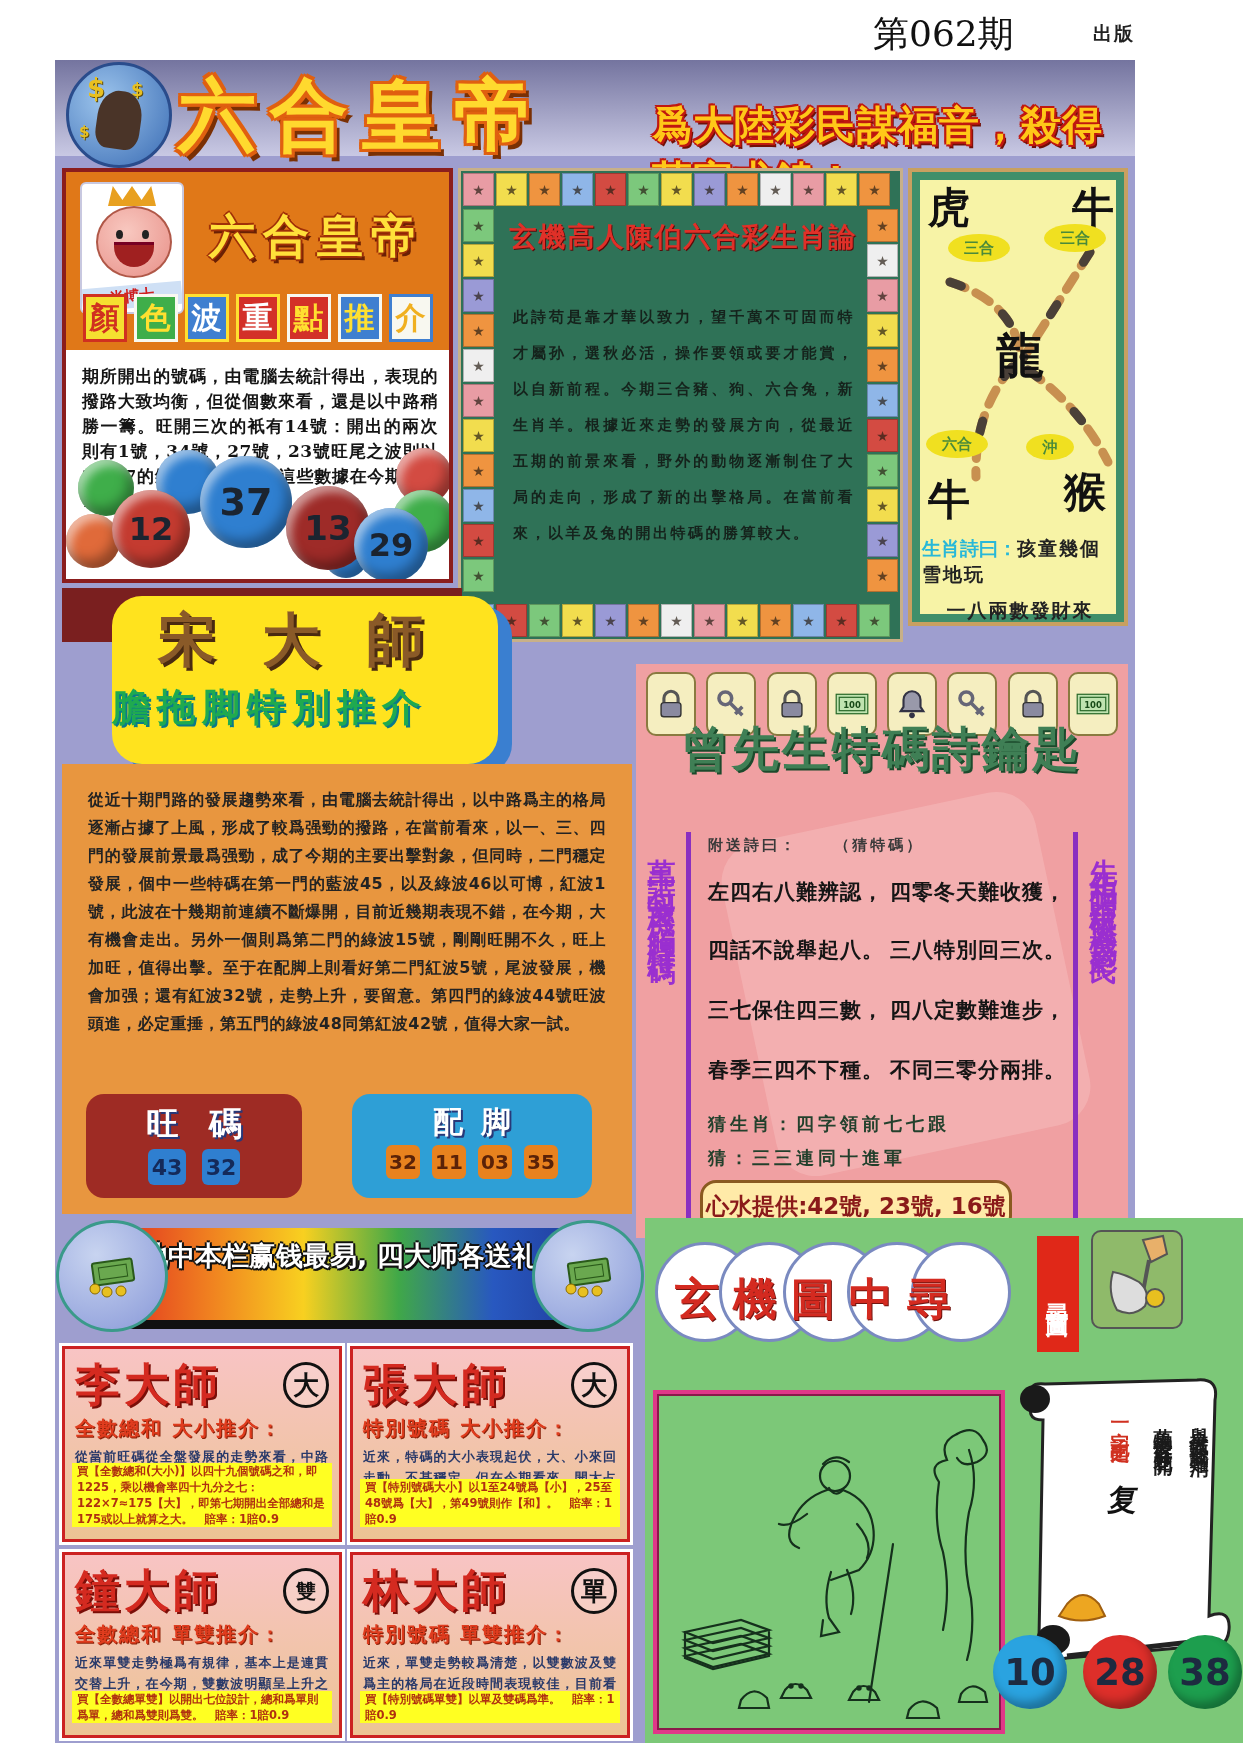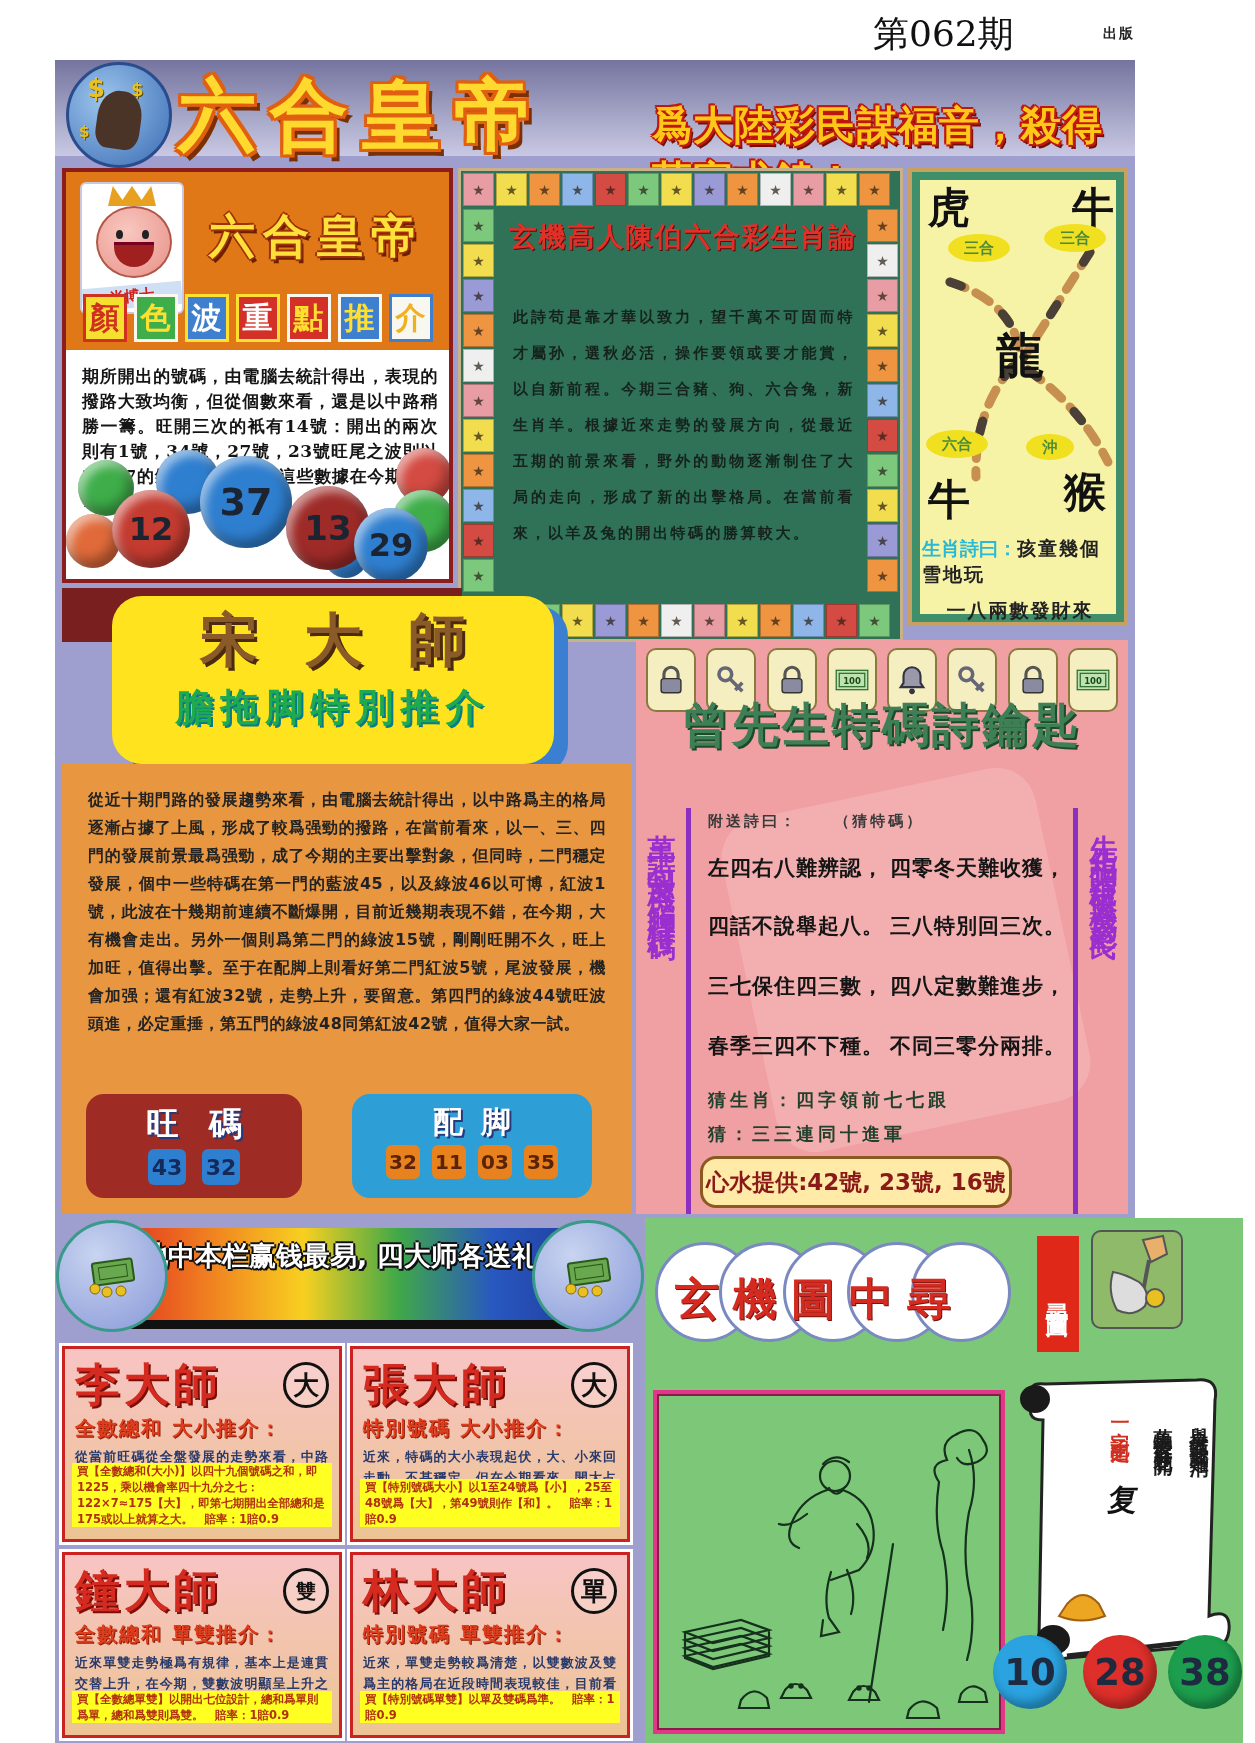--- a/index.html
+++ b/index.html
@@ -3,21 +3,21 @@
 <meta charset="utf-8">
 <style>
   html,body{margin:0;padding:0;}
   body{background:#e8e8e8;font-family:"DejaVu Sans","Liberation Sans",sans-serif;}
   .page{position:relative;width:1255px;height:1743px;background:#ffffff;overflow:hidden;margin:0 auto;}
   .bg-main{position:absolute;left:55px;top:60px;width:1080px;height:1683px;background:#9e9ecf;}
   .header-band{position:absolute;left:55px;top:60px;width:1080px;height:96px;background:linear-gradient(#74749f,#c9c9e4);}
   
   .issue-box{position:absolute;left:803px;top:8px;width:338px;height:52px;background:#ffffff;display:flex;align-items:center;}
   .issue-label{font-family:"DejaVu Serif","Liberation Serif",serif;font-size:36px;color:#111;margin-left:70px;flex:1;}
-  .publisher{font-size:14px;font-weight:bold;color:#222;margin-right:6px;letter-spacing:2px;}
+  .publisher{font-size:19px;font-weight:bold;color:#222;margin-right:6px;letter-spacing:2px;}
   .logo{position:absolute;left:66px;top:62px;width:100px;height:100px;border-radius:50%;
         background:radial-gradient(circle at 35% 35%,#9cc4ec,#3a6cb4);border:3px solid #2a4c8c;overflow:hidden;}
   .logo .bull{position:absolute;left:28px;top:26px;width:44px;height:58px;background:#4a3428;border-radius:45% 45% 30% 30%;transform:rotate(8deg);}
   .logo .dollar{position:absolute;font-weight:bold;color:#e8c020;text-shadow:1px 1px 0 #5a4a10;}
   .d1{left:18px;top:8px;font-size:26px;}
   .d2{left:62px;top:14px;font-size:18px;color:#bcd24a;}
   .d3{left:10px;top:58px;font-size:15px;}
   .masthead-title{position:absolute;left:178px;top:64px;font-size:78px;font-weight:bold;letter-spacing:14px;color:#ffd92e;
       text-shadow:-3px 0 #e06010,3px 0 #e06010,0 -3px #e06010,0 3px #e06010,3px 3px #e06010,-3px -3px #e06010,-3px 3px #e06010,3px -3px #e06010,6px 7px 0 #7a3004;}
   .masthead-slogan{position:absolute;left:652px;top:98px;width:480px;font-size:40px;font-weight:bold;color:#ffc818;letter-spacing:1px;
@@ -59,34 +59,34 @@
   .box3{position:absolute;left:908px;top:168px;width:220px;height:458px;background:#f7f3a6;border:4px solid #c8a060;outline:8px solid #3f8f6a;outline-offset:-12px;box-sizing:border-box;overflow:hidden;}
   .b3-char{position:absolute;font-family:"DejaVu Serif","Liberation Serif",serif;font-weight:bold;color:#111;}
   .b3-arcs{position:absolute;left:0;top:0;}
   .b3-oval{position:absolute;background:#f0e020;border-radius:50%;color:#4a8a3a;font-size:15px;font-weight:bold;display:flex;align-items:center;justify-content:center;}
   .b3-poem{position:absolute;left:10px;top:364px;width:196px;}
   .b3-poem-label{color:#28b8d8;font-size:19px;font-weight:bold;display:inline;}
   .b3-line{font-family:"DejaVu Serif","Liberation Serif",serif;font-size:19px;font-weight:bold;color:#222;letter-spacing:2px;display:inline;}
   .b3-line2{display:block;text-align:center;margin-top:10px;}
   
   .maroon-bar{position:absolute;left:62px;top:588px;width:400px;height:54px;background:#7a1f1f;}
-  .song-titleblock{position:absolute;left:112px;top:596px;width:442px;height:168px;background:#ffe31e;border-radius:30px;box-shadow:14px 10px 0 #3a7fd0;text-align:center;}
+  .song-titleblock{position:absolute;left:112px;top:596px;width:386px;height:168px;background:#ffe31e;border-radius:30px;box-shadow:14px 10px 0 #3a7fd0;}
   .song-name{font-size:58px;font-weight:bold;color:#8a5a28;letter-spacing:46px;text-indent:46px;text-shadow:3px 3px 0 #4a2a10;margin-top:6px;}
   .song-sub{font-size:38px;font-weight:bold;color:#1faa50;letter-spacing:7px;text-shadow:2px 2px 0 #0a7a8a;margin-top:2px;}
   .song-panel{position:absolute;left:62px;top:764px;width:570px;height:450px;background:#e8963f;}
   .song-body{position:absolute;left:26px;top:22px;width:518px;font-size:16px;font-weight:bold;color:#232323;line-height:28px;letter-spacing:0.5px;text-align:justify;}
   .wang-box{position:absolute;left:24px;top:330px;width:216px;height:104px;background:#9e2b24;border-radius:18px;text-align:center;}
   .pei-box{position:absolute;left:290px;top:330px;width:240px;height:104px;background:#2e9fd6;border-radius:18px;text-align:center;}
   .chip-title{font-size:33px;font-weight:bold;color:#fff;letter-spacing:30px;text-indent:30px;text-shadow:2px 2px 0 #283878;margin-top:8px;}
   .chips{display:flex;justify-content:center;gap:16px;margin-top:2px;}
   .chip{width:38px;height:36px;border-radius:6px;display:flex;align-items:center;justify-content:center;font-size:22px;font-weight:bold;}
   .chip-blue{background:#2f7fd0;color:#142a5a;}
   .chip-orange{background:#e8821e;color:#5a2208;}
   
-  .zeng-panel{position:absolute;left:636px;top:640px;width:492px;height:574px;background:#f0a0a2;overflow:hidden;}
+  .zeng-panel{position:absolute;left:636px;top:664px;width:492px;height:574px;background:#f0a0a2;overflow:hidden;}
   .zeng-watermark{position:absolute;left:110px;top:150px;width:320px;height:340px;background:#f6bcbc;border-radius:40px;transform:rotate(-12deg);opacity:.55;}
   .zeng-iconstrip{position:absolute;left:10px;top:8px;width:472px;display:flex;justify-content:space-between;}
   .ztile2{width:50px;height:64px;background:#f5eec0;border:2px solid #8a7a40;border-radius:10px;display:flex;align-items:center;justify-content:center;box-sizing:border-box;}
   .ztile2 svg{width:34px;height:34px;}
   .zeng-title{position:absolute;left:0;top:54px;width:100%;text-align:center;font-size:47px;font-weight:bold;color:#3f7f55;letter-spacing:3px;text-shadow:2px 2px 0 #1c4a2c;}
   .vert{writing-mode:vertical-rl;text-orientation:upright;}
   .zeng-vert{position:absolute;top:172px;height:400px;font-size:28px;font-weight:bold;color:#9a2fd0;letter-spacing:10px;}
   .zv-left{left:6px;} .zv-right{right:6px;}
   .zeng-bar{position:absolute;top:168px;width:5px;height:408px;background:#8a2fc0;}
   .zb-left{left:50px;} .zb-right{right:50px;}

